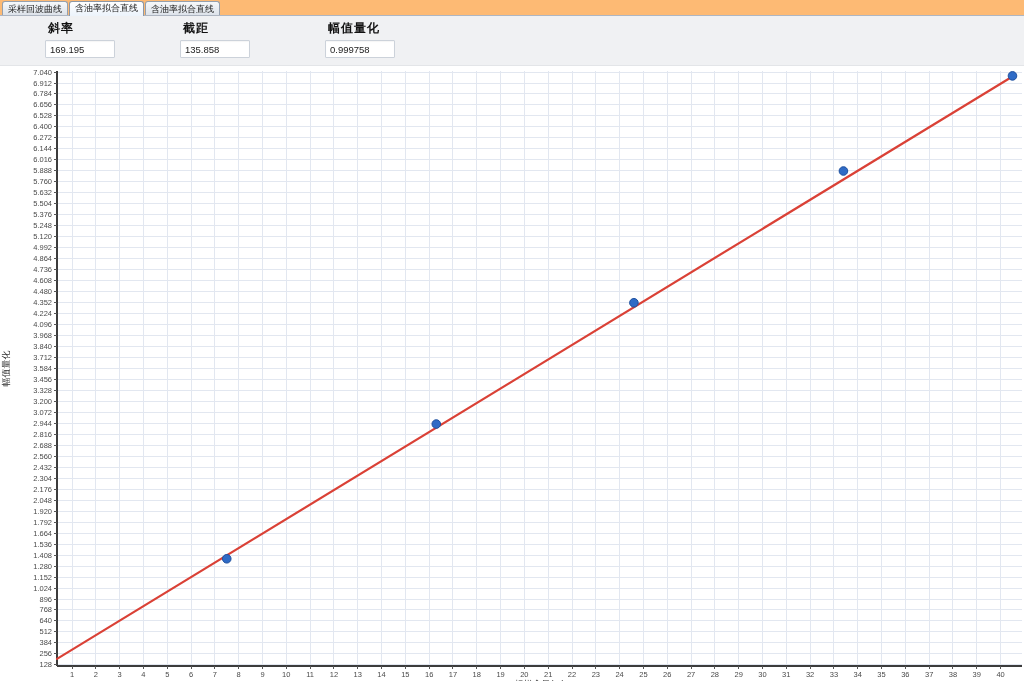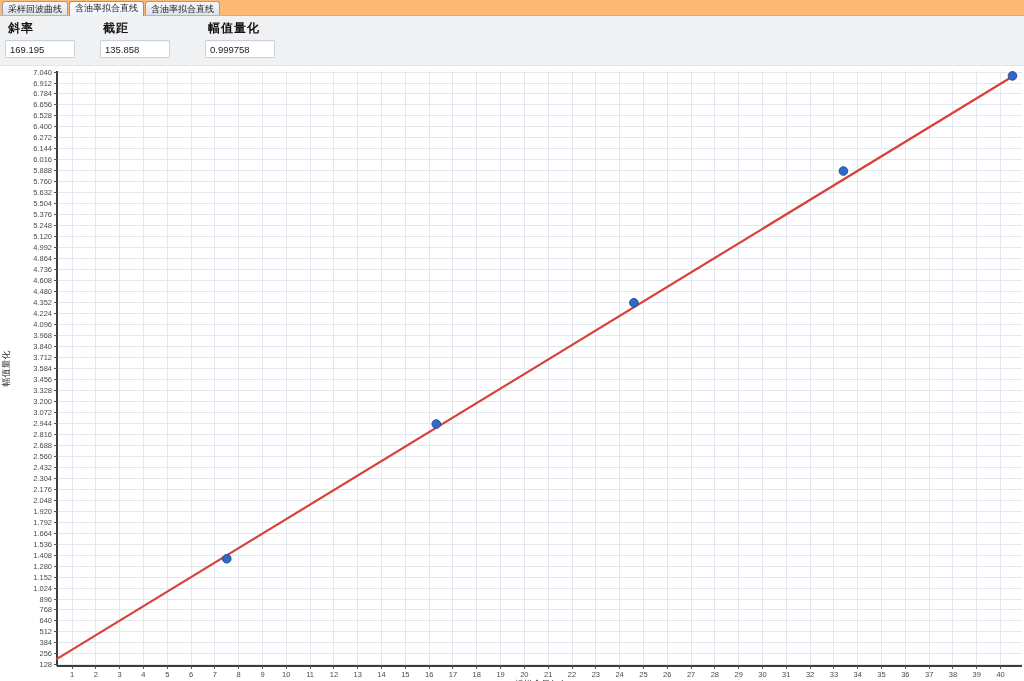--- a/index.html
+++ b/index.html
@@ -22,21 +22,21 @@
     border-radius:3px 3px 0 0;
     background:linear-gradient(#f6f8fa,#dde3ea);
     white-space:nowrap;cursor:default;
   }
   .tab.active{
     background:linear-gradient(#ffffff,#ecf3fb);
     border-color:#8c97a6;
     position:relative;top:1px;padding-bottom:1px;font-family:Liberation Mono, monospace;
   }
   .fields{display:flex;padding:2px 0 7px 5px;background:#f0f1f3;}
-  .field{display:flex;flex-direction:column;}
+  .field{display:flex;flex-direction:column;margin-left:40px;}
   .field.f1{width:95px;}
   .field.f2{width:105px;justify-content:center;}
   .field.f3{width:120px;}
   .field-label{
     font-weight:bold;font-size:12px;color:#111;
     padding:2px 0 3px 3px;letter-spacing:1px;
   }
   .field-input{
     width:60px;height:12px;font-size:9.5px;color:#222;
     background:#fff;border:1px solid #ccd2da;border-radius:1px;

